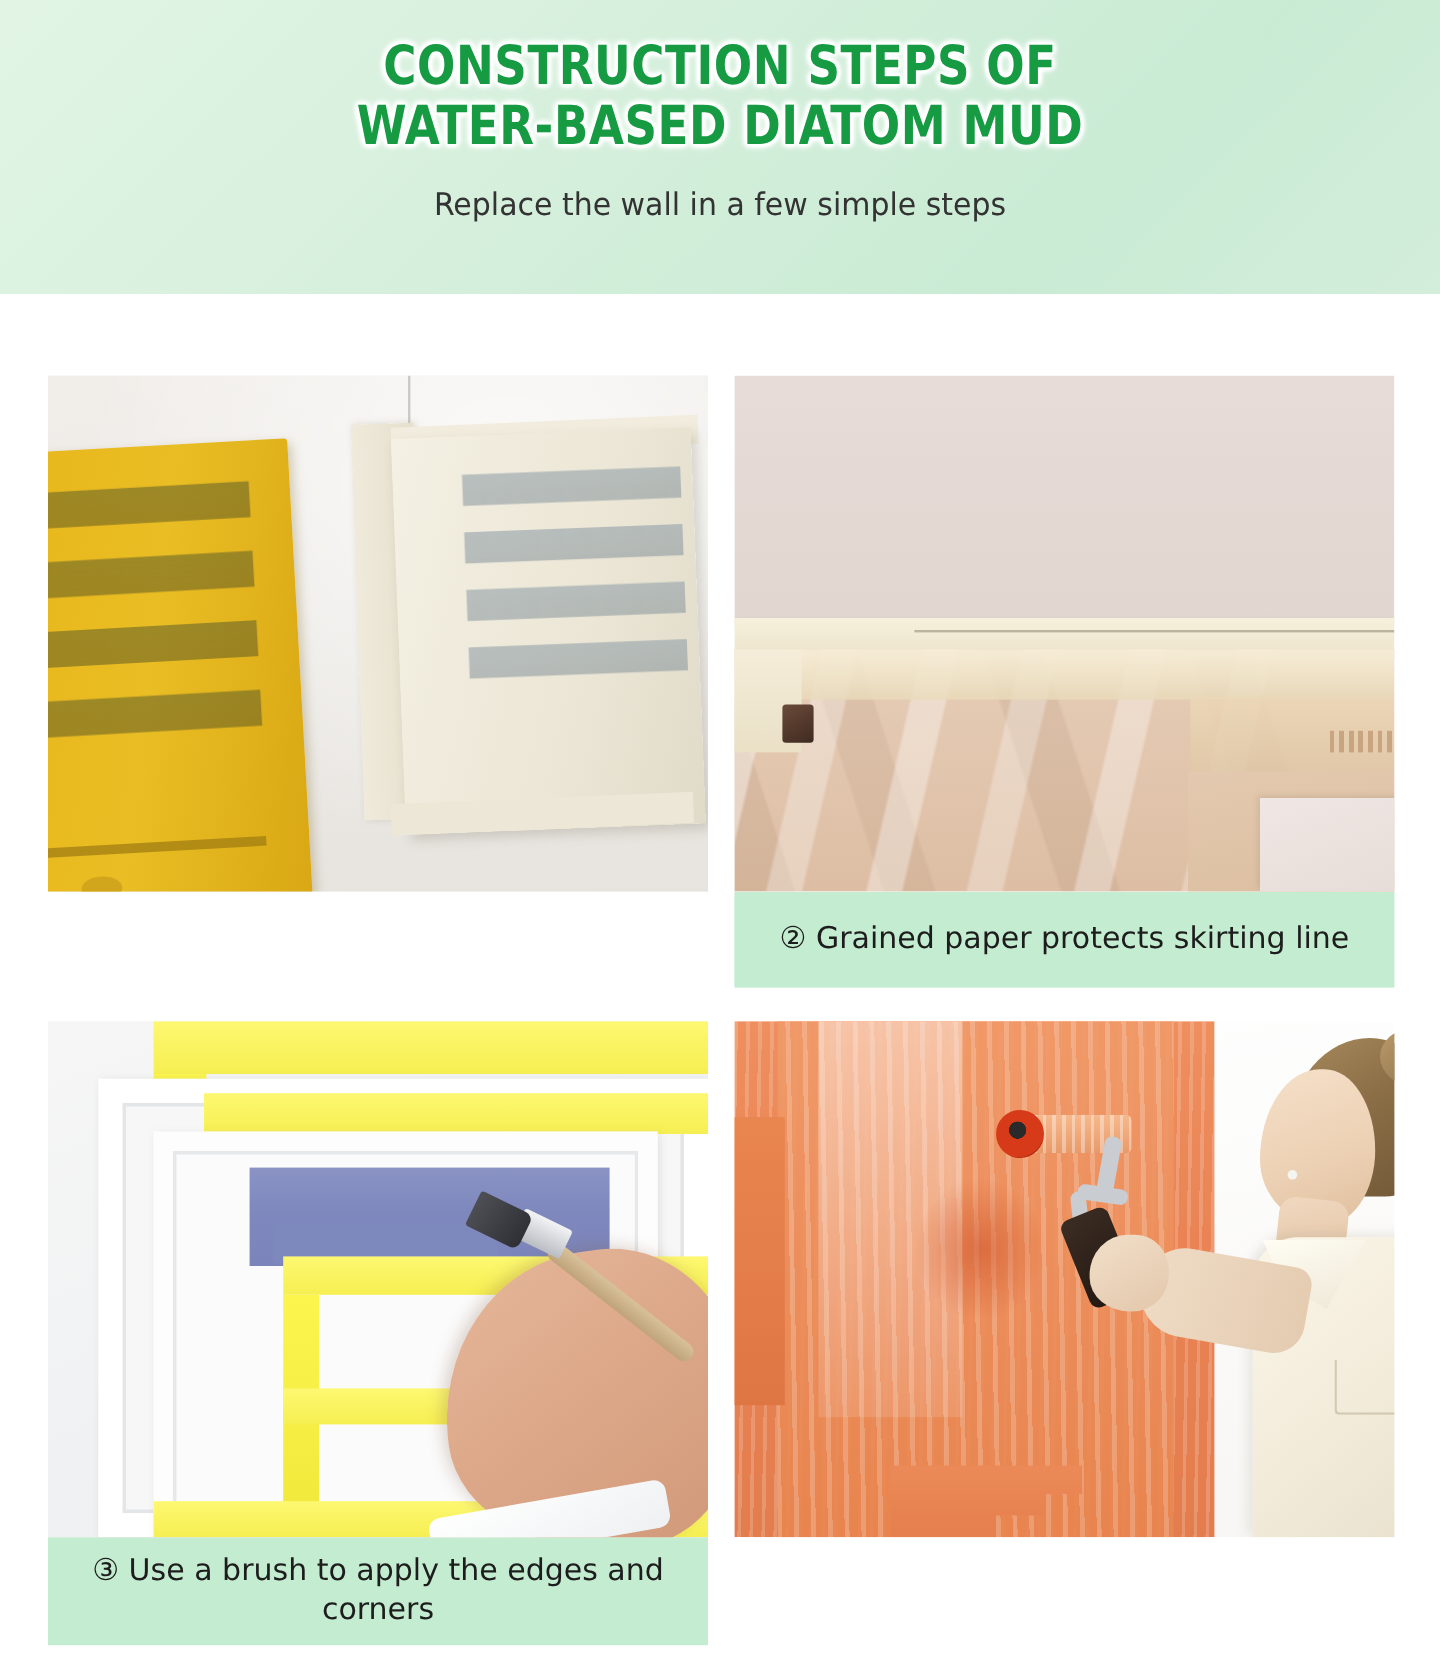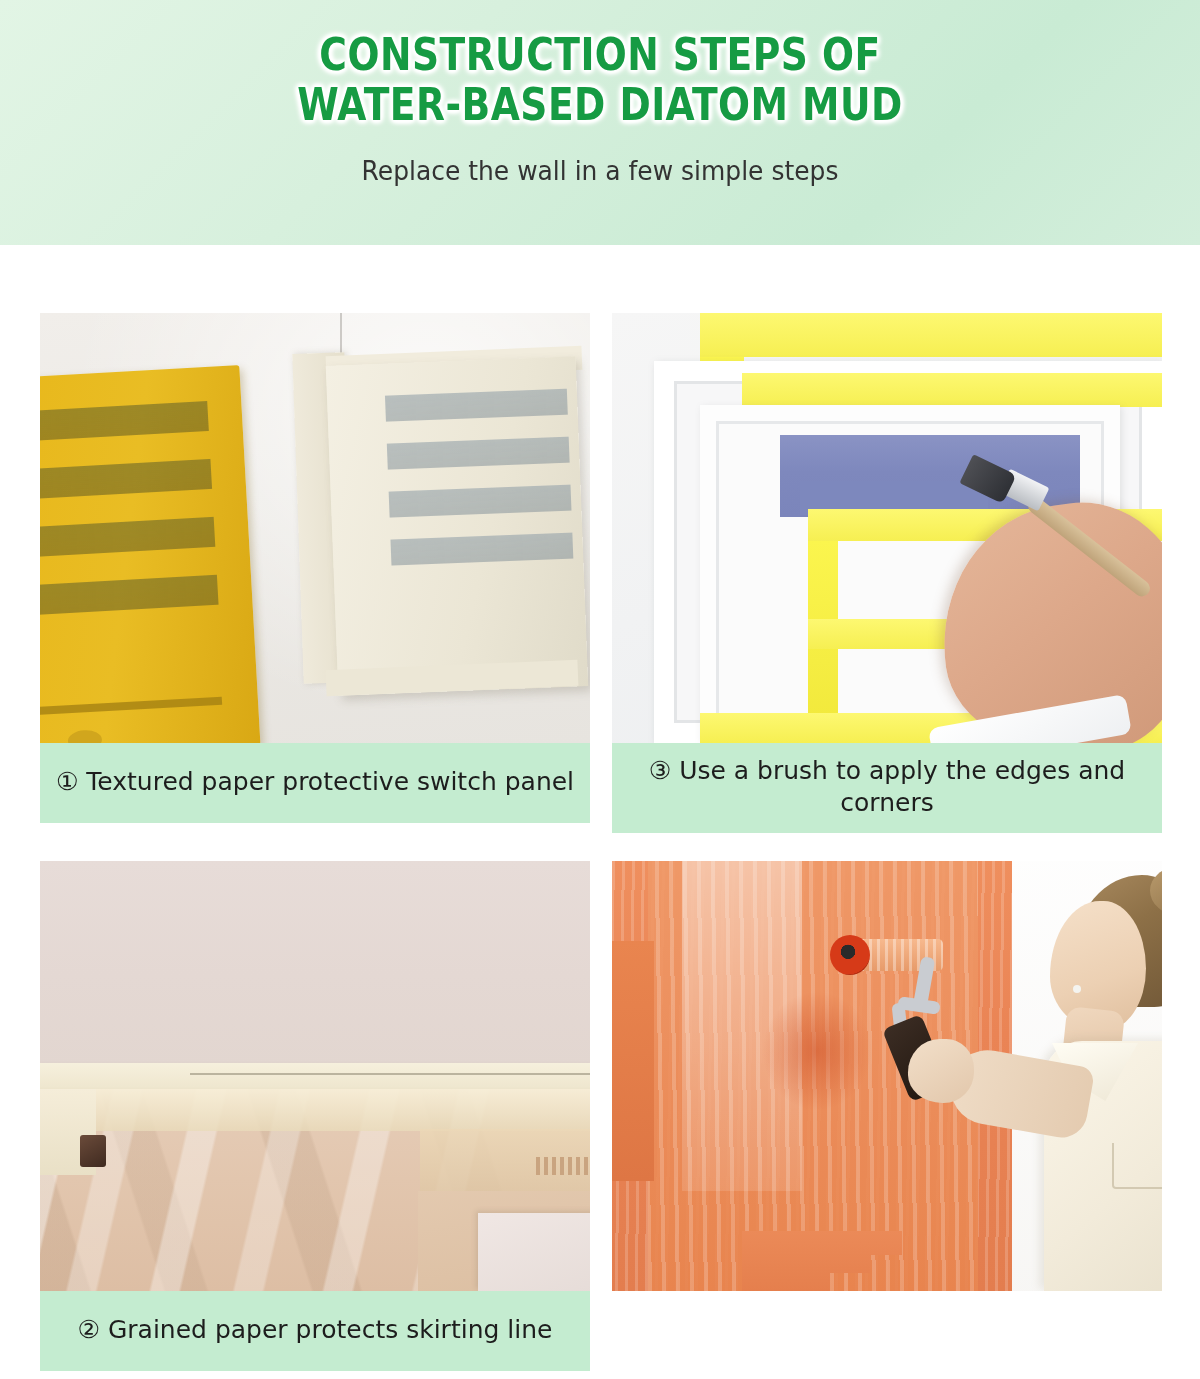--- a/index.html
+++ b/index.html
@@ -406,21 +406,37 @@
       <div class="tapeL"></div>
       <div class="tapeT"></div>
       <div class="wpanel">
         <div class="slot" style="top:32px"></div>
         <div class="slot" style="top:80px"></div>
         <div class="slot" style="top:128px"></div>
         <div class="slot" style="top:176px"></div>
       </div>
       <div class="tapeB"></div>
     </div>
-    <div class="caption">① Textured paper protective switch panel</div>
+  </div>
+
+  <div class="card">
+    <div class="photo p2">
+      <div class="pinkwall"></div>
+      <div class="topedge"></div>
+      <div class="seam"></div>
+      <div class="sheet"></div>
+      <div class="sheetTop"></div>
+      <div class="sheetStep"></div>
+      <div class="ledge"></div>
+      <div class="dropcloth"></div>
+      <div class="comb"></div>
+      <div class="whitepaper"></div>
+      <div class="plug"></div>
+    </div>
+    <div class="caption">② Grained paper protects skirting line</div>
   </div>
 
   <div class="card">
     <div class="photo p3">
       <div class="tapeSoft" style="left:88px;top:0;width:462px;height:44px"></div>
       <div class="tape" style="left:88px;top:44px;width:44px;height:386px"></div>
       <div class="frameO"></div>
       <div class="tapeSoft" style="left:130px;top:60px;width:420px;height:34px"></div>
       <div class="tape" style="left:130px;top:94px;width:34px;height:336px"></div>
       <div class="frameI"></div>
@@ -430,37 +446,20 @@
       <div class="tape" style="left:196px;top:228px;width:30px;height:180px"></div>
       <div class="tapeSoft" style="left:196px;top:306px;width:354px;height:30px"></div>
       <div class="tapeSoft" style="left:88px;top:400px;width:462px;height:30px"></div>
       <div class="hand"></div>
       <div class="cuff"></div>
       <div class="handle"></div>
       <div class="ferrule"></div>
       <div class="brushF"></div>
     </div>
     <div class="caption">③ Use a brush to apply the edges and corners</div>
-  </div>
-
-  <div class="card">
-    <div class="photo p2">
-      <div class="pinkwall"></div>
-      <div class="topedge"></div>
-      <div class="seam"></div>
-      <div class="sheet"></div>
-      <div class="sheetTop"></div>
-      <div class="sheetStep"></div>
-      <div class="ledge"></div>
-      <div class="dropcloth"></div>
-      <div class="comb"></div>
-      <div class="whitepaper"></div>
-      <div class="plug"></div>
-    </div>
-    <div class="caption">② Grained paper protects skirting line</div>
   </div>
 
   <div class="card">
     <div class="photo p4">
       <div class="wallwhite"></div>
       <div class="orange"></div>
       <div class="orange2"></div>
       <div class="lightstreak"></div>
       <div class="wetpatch"></div>
       <div class="leftstrip"></div>

